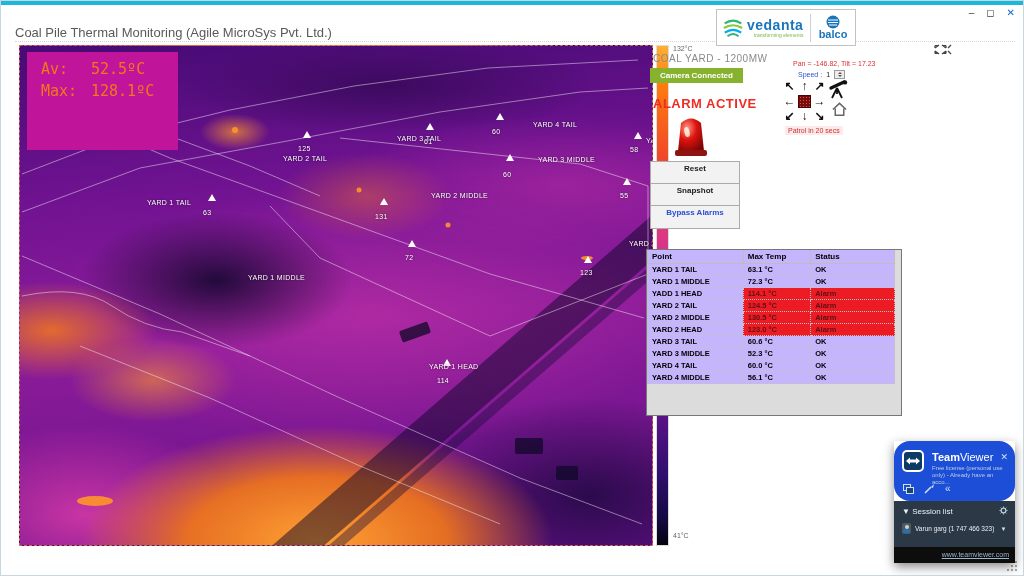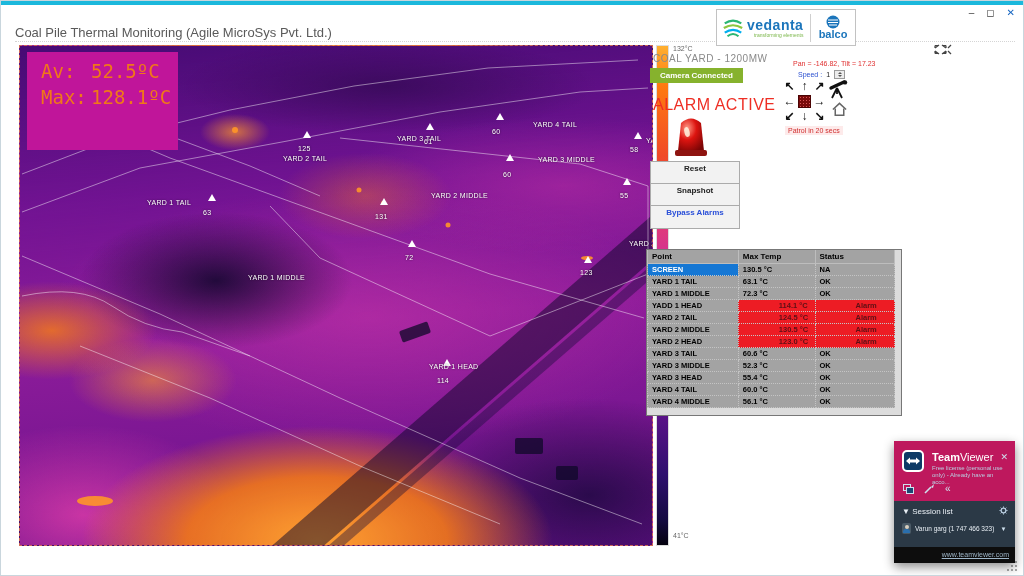--- a/index.html
+++ b/index.html
@@ -35,63 +35,63 @@
       radial-gradient(ellipse 320px 95px at 86% 28%, rgba(195,48,165,.5), transparent 72%),
       radial-gradient(ellipse 420px 170px at 55% 54%, rgba(214,58,172,.45), transparent 76%),
       radial-gradient(ellipse 250px 130px at 90% 90%, rgba(24,8,58,.78), transparent 75%),
       linear-gradient(175deg, #460b74 0%, #75149391 30%, #8d1c9a 55%, #651089 100%), #6e1292;
   }
   .thermal-svg { position:absolute; left:0; top:0; }
   
   .overlay-box { position:absolute; left:7px; top:6px; width:151px; height:98px; background:#c0159a; color:#f07818;
     font-family:"DejaVu Sans Mono",monospace; padding:4px 6px; }
   .ob-title { font-size:15px; font-weight:bold; letter-spacing:1px; }
-  .ob-row { font-size:19px; margin-top:4px; display:flex; }
+  .ob-row { font-size:15px; margin-top:4px; display:flex; }
   .ob-row .k { width:58px; padding-left:8px; }
   
   .marker-layer { position:absolute; left:0; top:0; width:634px; height:501px; pointer-events:none; }
   .tri { position:absolute; width:0; height:0; border-left:4px solid transparent; border-right:4px solid transparent; border-bottom:7px solid #fff; }
   .mval,.mlabel { position:absolute; font-size:7px; color:#fff; white-space:nowrap; text-shadow:0 0 2px rgba(0,0,0,.7); letter-spacing:.3px; }
   
   .scalebar { position:absolute; left:655px; top:44px; width:13px; height:501px; border:1px solid #ddd;
     background:linear-gradient(to bottom,#ffb030 0%,#ff7a10 8%,#f04a28 22%,#e03a7a 36%,#c62ba8 48%,#8e1b9e 62%,#5a1288 74%,#2e0f6e 86%,#140a40 95%,#05020f 100%); }
   .scale-max { position:absolute; left:672px; top:44px; font-size:7px; color:#666; }
   .scale-min { position:absolute; left:672px; top:531px; font-size:7px; color:#666; }
   
   .rightpanel { position:absolute; left:642px; top:40px; width:331px; height:513px; }
   .coal-title { position:absolute; left:10px; top:12px; font-size:10px; color:#8a8a8a; letter-spacing:.5px; }
   .cam-badge { position:absolute; left:7px; top:27px; background:#86b22d; color:#fff; font-size:8px; font-weight:bold; padding:3px 10px; }
-  .alarm-text { position:absolute; left:10px; top:55px; font-size:16px; font-weight:normal; color:#ee2e24; letter-spacing:.5px;text-align:center; }
+  .alarm-text { position:absolute; left:10px; top:55px; font-size:13px; font-weight:bold; color:#ee2e24; letter-spacing:.5px;text-align:center; }
   .beacon { position:absolute; left:27px; top:72px; }
   .pbtn { position:absolute; left:7px; width:90px; height:24px; background:#f2f2f2; border:1px solid #ababab; font-size:8px; font-weight:bold; color:#222; text-align:center; line-height:13px; cursor:pointer; }
   .pbtn.bypass { color:#2b50d8; }
   .fullscreen { position:absolute; left:291px; top:3px; }
   .pantilt { position:absolute; left:150px; top:19px; font-size:7px; color:#e03030; white-space:nowrap; }
   .speedrow { position:absolute; left:155px; top:29px; font-size:7px; color:#2a4fd0; display:flex; align-items:center; gap:4px; }
   .spinner { width:11px; height:9px; border:1px solid #9a9a9a; background:#ececec; display:flex; flex-direction:column; align-items:center; justify-content:center; gap:1px; }
   .spinner i { width:0; height:0; border-left:2px solid transparent; border-right:2px solid transparent; }
   .spinner .up { border-bottom:2px solid #555; }
   .spinner .dn { border-top:2px solid #555; }
   .pad { position:absolute; left:139px; top:38px; display:grid; grid-template-columns:15px 15px 15px; grid-template-rows:15px 15px 15px; }
   .pad span { font-size:12px; font-weight:bold; color:#111; text-align:center; line-height:15px; cursor:pointer; }
   .pad .center { width:13px; height:13px; margin:1px; background:#7a0b0b; border:1px solid #4a0404;
     background-image:radial-gradient(rgba(255,120,120,.7) 1px, transparent 1px); background-size:3px 3px; }
   .telescope { position:absolute; left:184px; top:38px; }
   .homeicon { position:absolute; left:188px; top:60px; }
   .patrol { position:absolute; left:142px; top:85px; font-size:7px; color:#d03030; background:#fdeaea; padding:1px 3px; }
   
   .table-wrap { position:absolute; left:3px; top:208px; width:256px; height:167px; border:1px solid #777; background:#dcdcdc; }
-  table.temps { border-collapse:collapse; width:248px; background:#a3a3a3; }
+  table.temps { border-collapse:collapse; width:248px; background:#c4b5fd; }
   table.temps th { font-size:8px; font-weight:bold; color:#000; text-align:left; padding:2px 4px; border:1px solid #bdbdbd; border-top:none; height:13px; }
   table.temps td { font-size:7.5px; font-weight:bold; color:#000; padding:1px 4px; border:1px dotted #c4c4c4; height:11px; white-space:nowrap; }
   tr.selected td.c-point { background:#1577d4; color:#fff; }
-  tr.alarm td.c-temp, tr.alarm td.c-status { background:#ed1c24; color:#5d1015;padding-left:40px; }
+  tr.alarm td.c-temp, tr.alarm td.c-status { background:#ed1c24; color:#5d1015; }
   
   .tv { position:absolute; left:893px; top:440px; width:121px; height:122px; box-shadow:0 4px 10px rgba(0,0,0,.45); font-family:"Liberation Sans",sans-serif; z-index:9; }
-  .tv-head { position:relative; height:60px; background:#be185d; padding:6px 6px 16px 6px; }
+  .tv-head { position:relative; height:60px; background:#1d4ed8; padding:6px 6px 16px 6px;border-radius:16px; }
   .tv-logo { position:absolute; left:8px; top:9px; width:22px; height:22px; background:#0e3a66; border:2px solid #fff; border-radius:5px; display:flex; align-items:center; justify-content:center; }
   .tv-title { position:absolute; left:38px; top:10px; font-size:11px; color:#fff; }
   .tv-title b { font-weight:bold; }
   .tv-close { position:absolute; right:7px; top:11px; color:#cfe0ee; font-size:9px; cursor:pointer; }
   .tv-license { position:absolute; left:38px; top:24px; width:72px; font-size:6px; line-height:7px; color:#b9cde0; }
   .tv-icons { position:absolute; left:9px; top:42px; display:flex; gap:10px; align-items:center; color:#cfe0ee; }
   .tv-icons .chev { font-size:10px; line-height:10px; cursor:pointer; }
   .tv-mid { position:relative; height:46px; background:#2b3946; }
   .tv-sess { position:absolute; left:8px; top:6px; font-size:8px; color:#e8eef4; }
   .tv-gear { position:absolute; right:7px; top:5px; cursor:pointer; }
@@ -299,25 +299,20 @@
     <div class="table-wrap">
       <table class="temps">
         <thead>
           <tr>
             <th style="width:88px">Point</th>
             <th style="width:62px">Max Temp</th>
             <th style="width:77px">Status</th>
           </tr>
         </thead>
         <tbody>
-            <tr class="selected">
-              <td class="c-point">SCREEN</td>
-              <td class="c-temp">130.5 °C</td>
-              <td class="c-status">NA</td>
-            </tr>
             <tr class="ok">
               <td class="c-point">YARD 1 TAIL</td>
               <td class="c-temp">63.1 °C</td>
               <td class="c-status">OK</td>
             </tr>
             <tr class="ok">
               <td class="c-point">YARD 1 MIDDLE</td>
               <td class="c-temp">72.3 °C</td>
               <td class="c-status">OK</td>
             </tr>
@@ -342,25 +337,20 @@
               <td class="c-status">Alarm</td>
             </tr>
             <tr class="ok">
               <td class="c-point">YARD 3 TAIL</td>
               <td class="c-temp">60.6 °C</td>
               <td class="c-status">OK</td>
             </tr>
             <tr class="ok">
               <td class="c-point">YARD 3 MIDDLE</td>
               <td class="c-temp">52.3 °C</td>
-              <td class="c-status">OK</td>
-            </tr>
-            <tr class="ok">
-              <td class="c-point">YARD 3 HEAD</td>
-              <td class="c-temp">55.4 °C</td>
               <td class="c-status">OK</td>
             </tr>
             <tr class="ok">
               <td class="c-point">YARD 4 TAIL</td>
               <td class="c-temp">60.0 °C</td>
               <td class="c-status">OK</td>
             </tr>
             <tr class="ok">
               <td class="c-point">YARD 4 MIDDLE</td>
               <td class="c-temp">56.1 °C</td>

